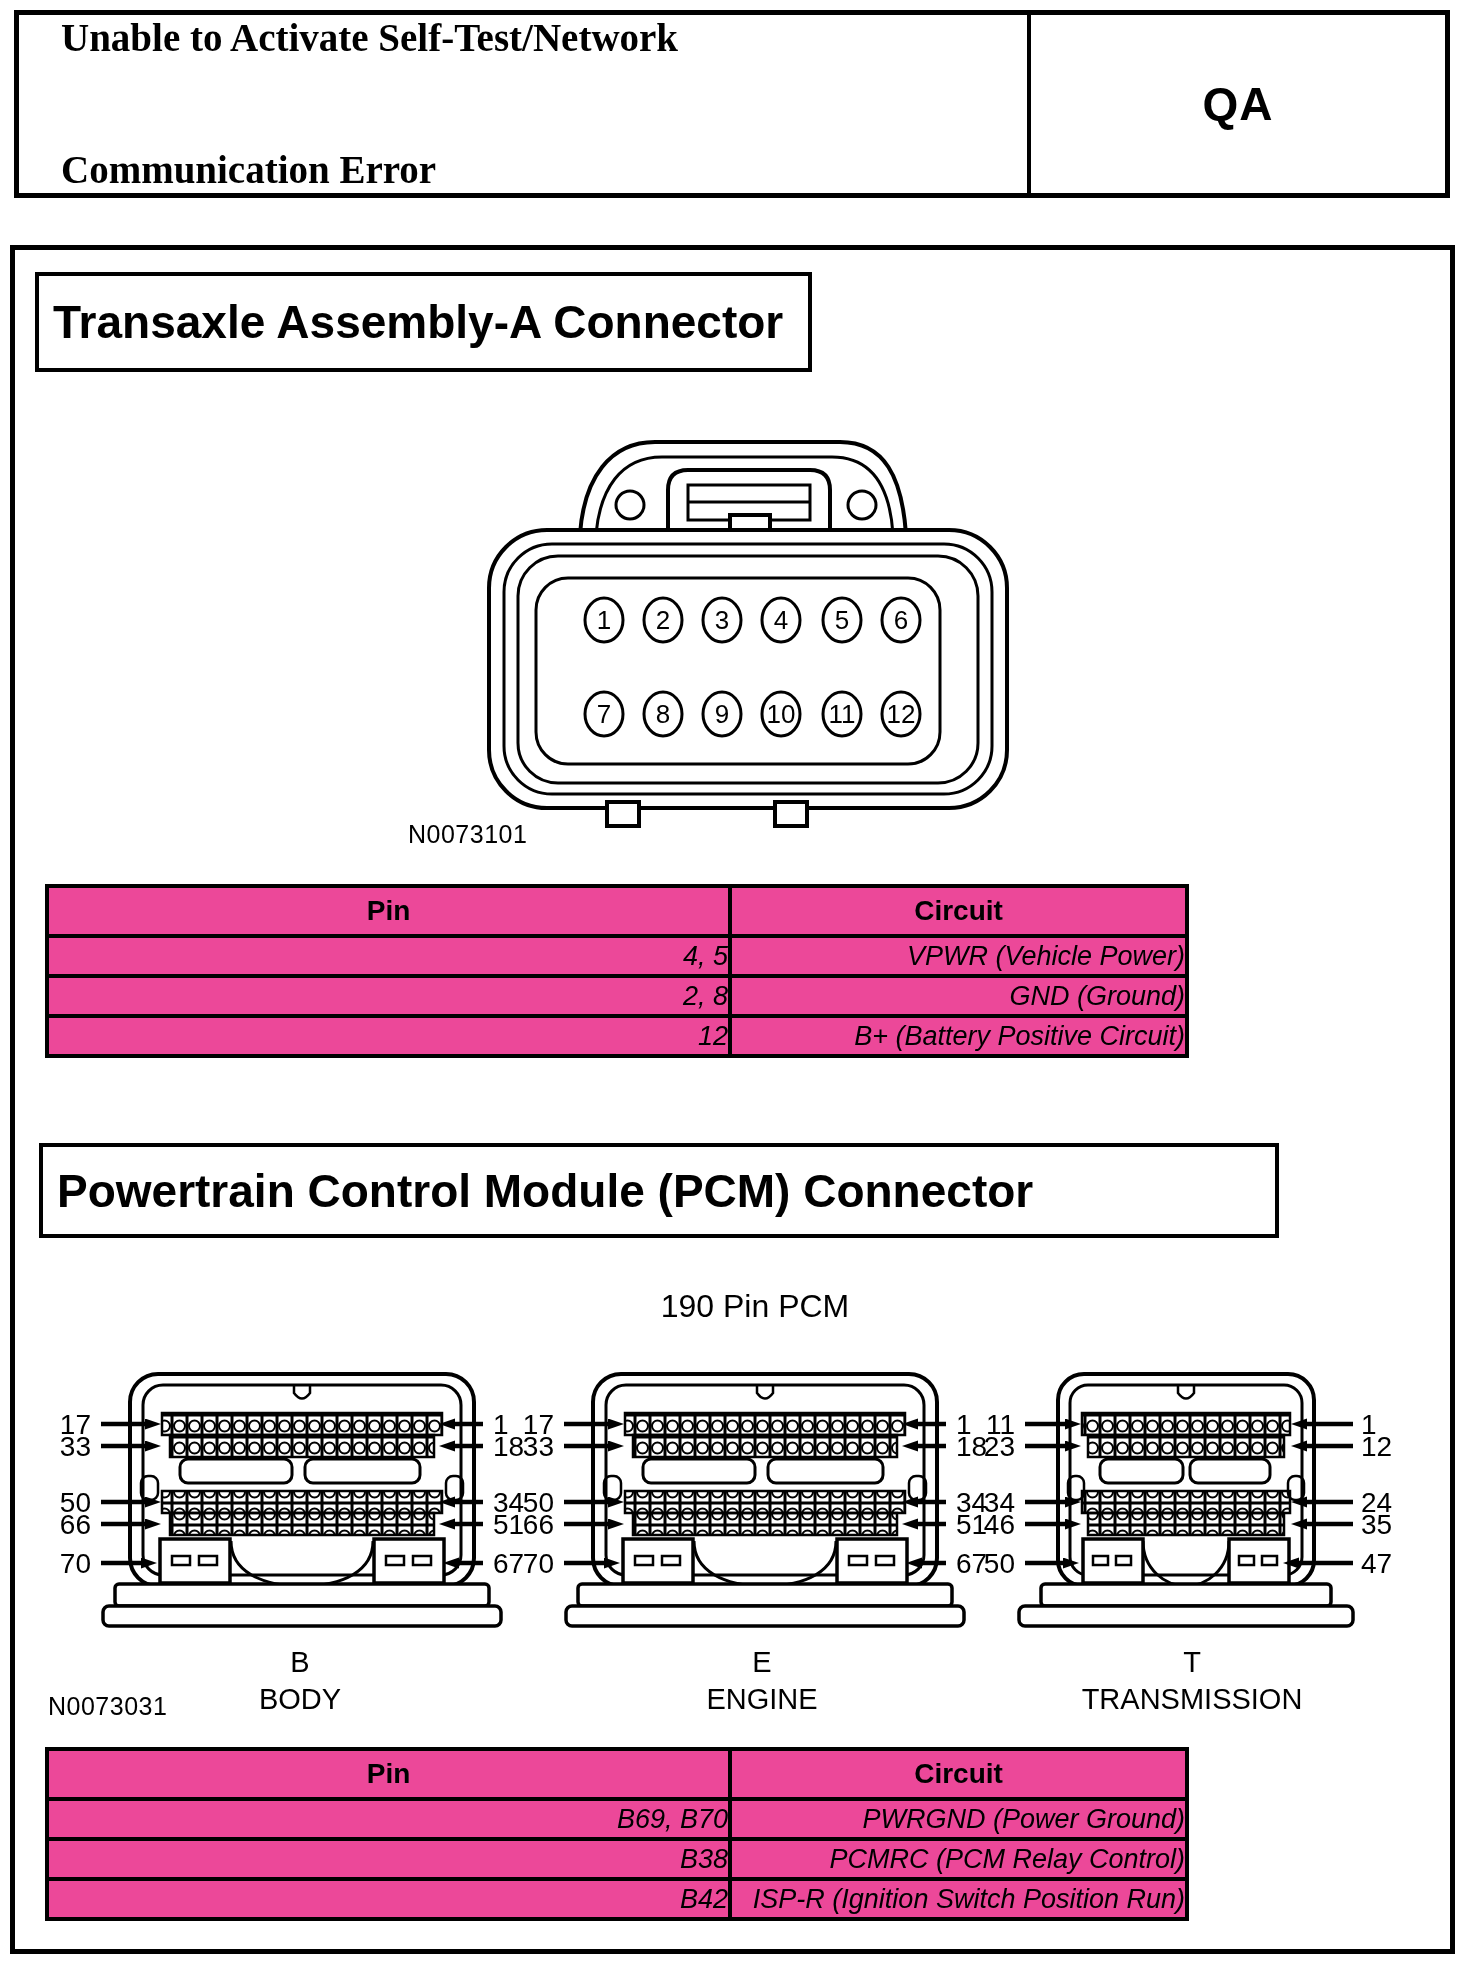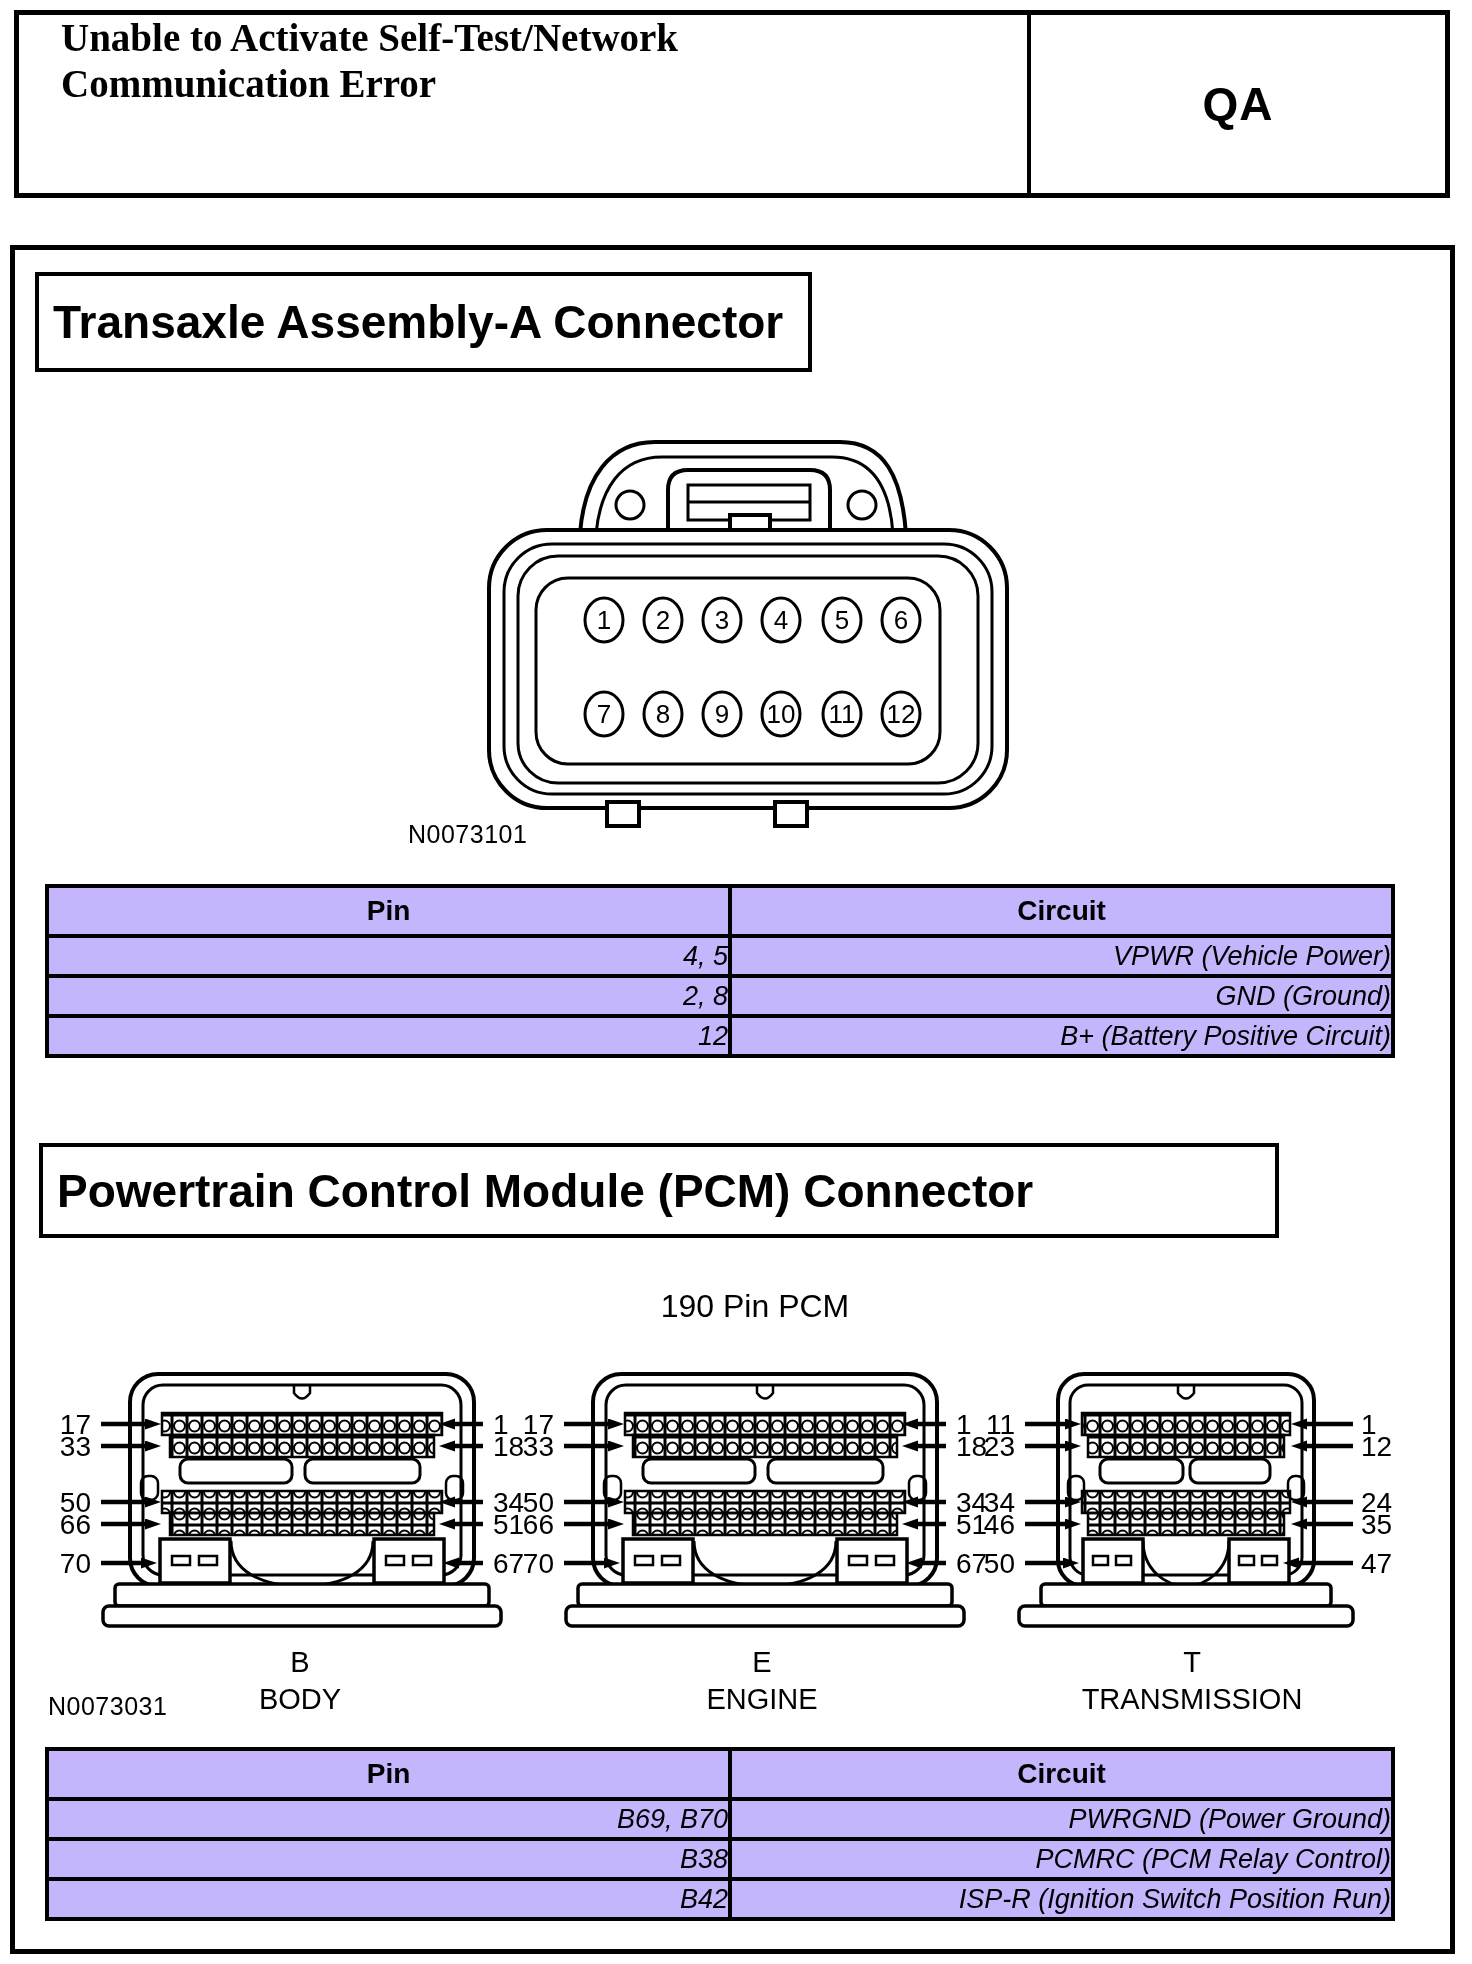--- a/index.html
+++ b/index.html
@@ -6,21 +6,21 @@
   .page {
     position:relative; width:1472px; height:1964px; background:#ffffff;
     font-family:"Liberation Sans", sans-serif; color:#000; overflow:hidden;
   }
   .box { position:absolute; box-sizing:border-box; border:4px solid #000; background:#fff; }
 
   
   .hdr { left:14px; top:10px; width:1436px; height:188px; display:flex; border-width:5px; }
   .hdr-left {
     box-sizing:border-box; width:1012px; border-right:4px solid #000;
-    display:flex; flex-direction:column; justify-content:flex-start; padding-left:42px;
+    display:flex; flex-direction:column; justify-content:space-between; padding-left:42px;
     font-family:"Liberation Serif", serif; font-weight:bold; font-size:39px; line-height:1.18;
   }
   .hdr-right { flex:1; display:flex; align-items:center; justify-content:center;
     font-family:Liberation Sans, sans-serif; font-weight:bold; font-size:46px; letter-spacing:1px; }
 
   
   .main { left:10px; top:245px; width:1445px; height:1709px; border-width:5px; }
 
   .sec-title {
     position:absolute; box-sizing:border-box; border:4px solid #000; background:#fff;
@@ -45,22 +45,22 @@
 
   .conn-label { position:absolute; width:300px; text-align:center; font-size:29px; line-height:1.2; }
   .lbl-code-b { left:150px;  top:1645px; }
   .lbl-name-b { left:150px;  top:1682px; }
   .lbl-code-e { left:612px;  top:1645px; }
   .lbl-name-e { left:612px;  top:1682px; }
   .lbl-code-t { left:1042px; top:1645px; }
   .lbl-name-t { left:1042px; top:1682px; }
 
   
-  table.tbl { position:absolute; left:45px; width:1350px; border-collapse:collapse;
-    table-layout:fixed; font-size:27px; background:#c4b5fd; }
+  table.tbl { position:absolute; left:45px; width:1144px; border-collapse:collapse;
+    table-layout:fixed; font-size:27px; background:#ec4899; }
   .tbl-1 { top:884px; }
   .tbl-2 { top:1747px; }
   table.tbl th, table.tbl td { border:4px solid #000; padding:0; }
   table.tbl th { height:46px; font-weight:bold; text-align:center; font-size:28px; }
   table.tbl td { height:36px; text-align:right; padding-left:10px;font-style:italic; }
 
   svg text { font-family:"Liberation Sans", sans-serif; fill:#000; }
 </style>
 </head>
 <body>

